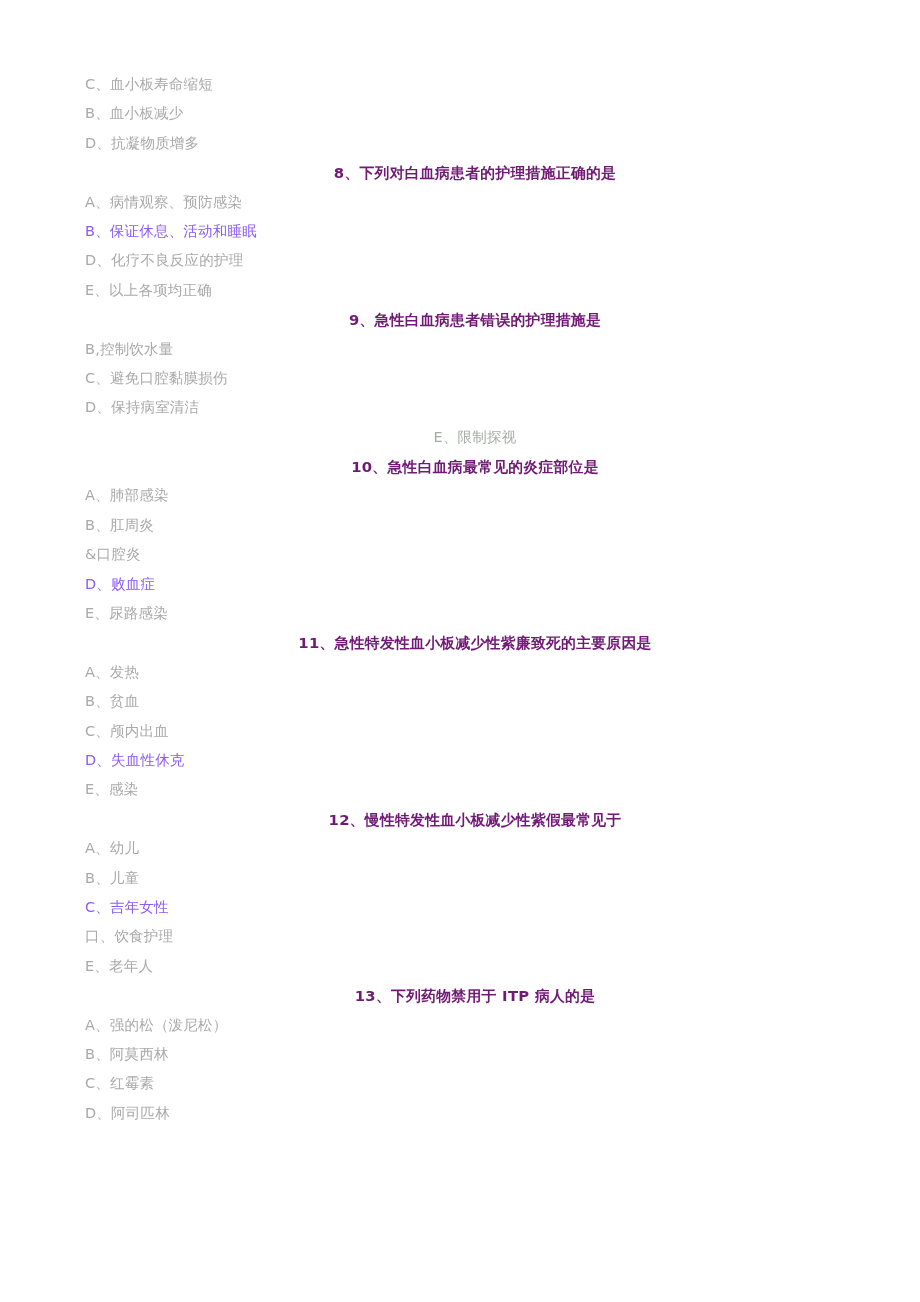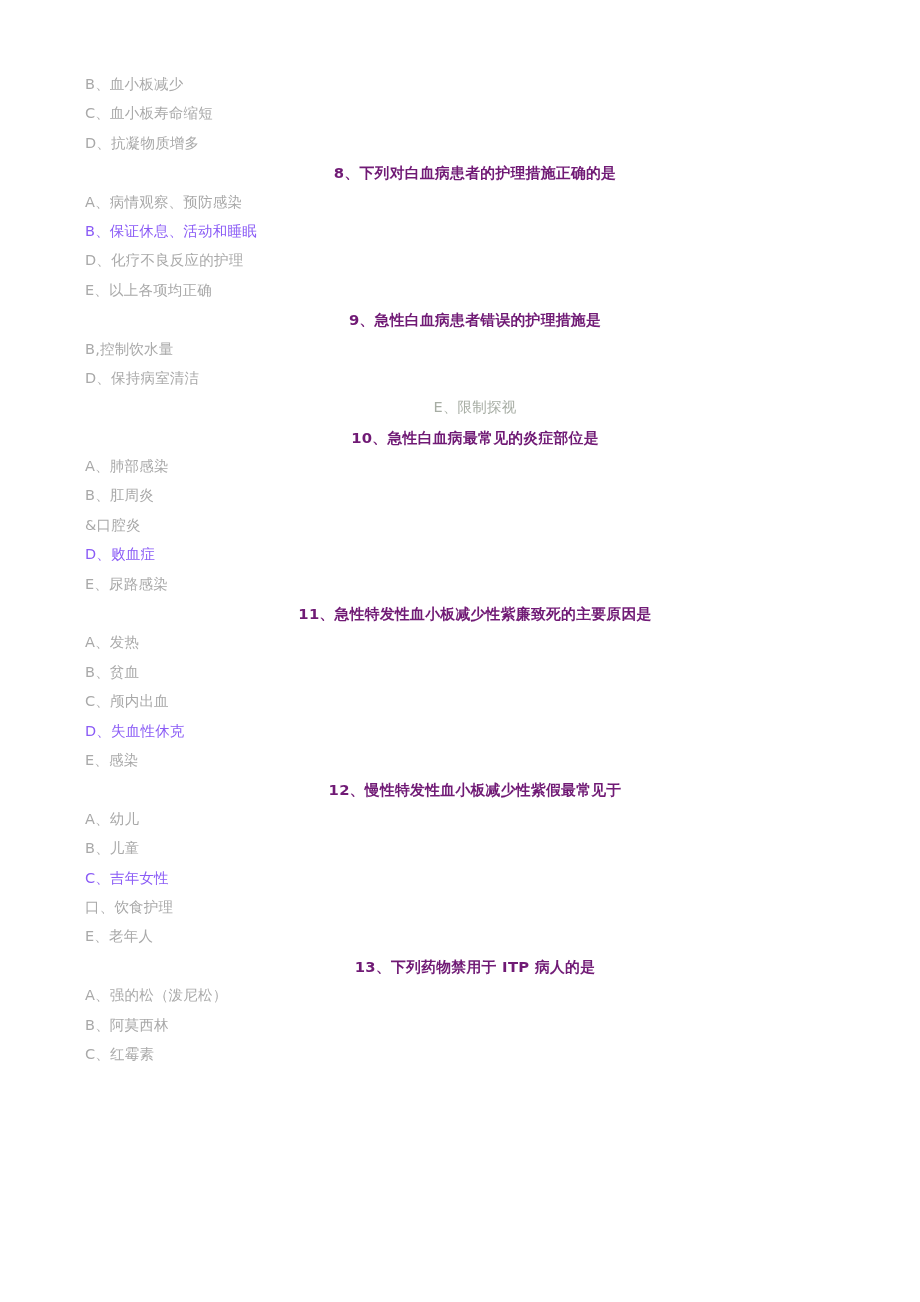--- a/index.html
+++ b/index.html
@@ -54,30 +54,31 @@
   .line.opt.greenish {
     color: #a7ada4;
     text-align: center;
   }
 </style>
 </head>
 <body>
 
 <div class="page">
   <div class="content" id="content-root">
+      <div class="line opt">C、血小板寿命缩短</div>
       <div class="line opt">B、血小板减少</div>
-      <div class="line opt">C、血小板寿命缩短</div>
       <div class="line opt">D、抗凝物质增多</div>
       <div class="line q">8、下列对白血病患者的护理措施正确的是</div>
       <div class="line opt">A、病情观察、预防感染</div>
       <div class="line opt green">B、保证休息、活动和睡眠</div>
       <div class="line opt">D、化疗不良反应的护理</div>
       <div class="line opt">E、以上各项均正确</div>
       <div class="line q">9、急性白血病患者错误的护理措施是</div>
       <div class="line opt">B,控制饮水量</div>
+      <div class="line opt">C、避免口腔黏膜损伤</div>
       <div class="line opt">D、保持病室清洁</div>
       <div class="line opt greenish">E、限制探视</div>
       <div class="line q">10、急性白血病最常见的炎症部位是</div>
       <div class="line opt">A、肺部感染</div>
       <div class="line opt">B、肛周炎</div>
       <div class="line opt">&amp;口腔炎</div>
       <div class="line opt green">D、败血症</div>
       <div class="line opt">E、尿路感染</div>
       <div class="line q">11、急性特发性血小板减少性紫廉致死的主要原因是</div>
       <div class="line opt">A、发热</div>
@@ -88,14 +89,15 @@
       <div class="line q">12、慢性特发性血小板减少性紫假最常见于</div>
       <div class="line opt">A、幼儿</div>
       <div class="line opt">B、儿童</div>
       <div class="line opt green">C、吉年女性</div>
       <div class="line opt">口、饮食护理</div>
       <div class="line opt">E、老年人</div>
       <div class="line q">13、下列药物禁用于 ITP 病人的是</div>
       <div class="line opt">A、强的松（泼尼松）</div>
       <div class="line opt">B、阿莫西林</div>
       <div class="line opt">C、红霉素</div>
+      <div class="line opt">D、阿司匹林</div>
     </div>
 </div>
 
 </body></html>

